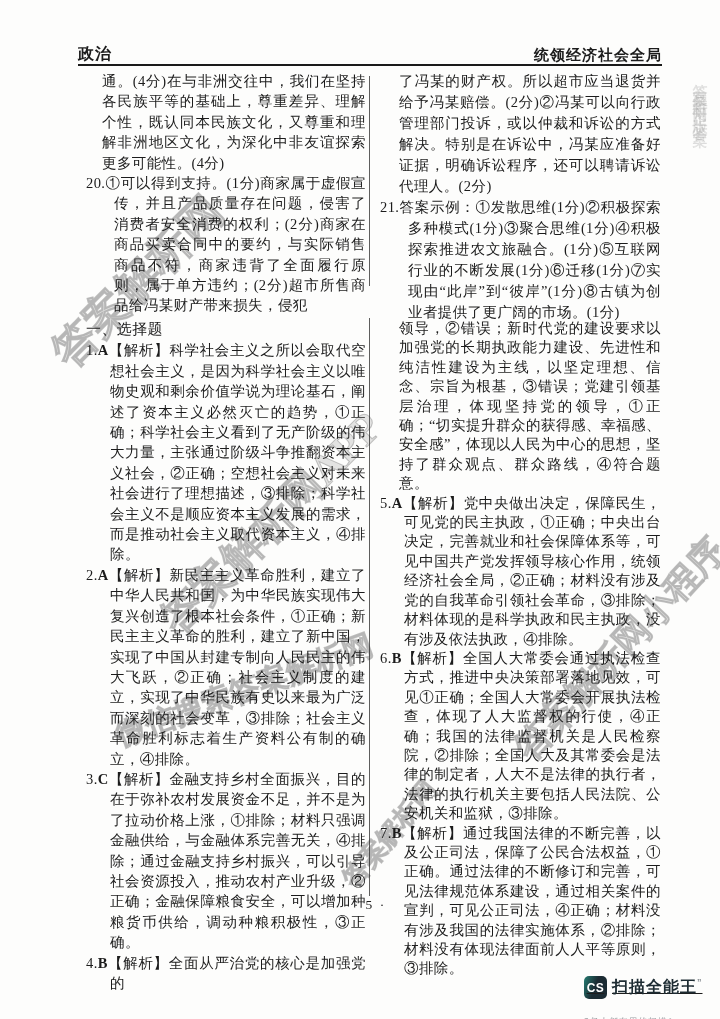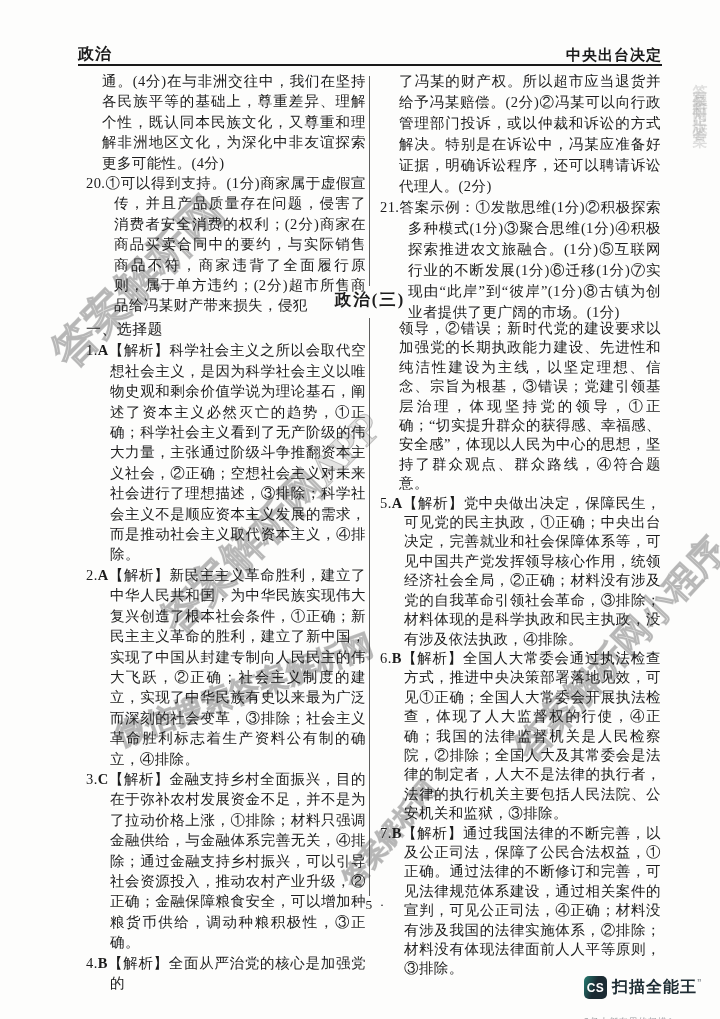--- a/index.html
+++ b/index.html
@@ -36,21 +36,21 @@
   
   .page-num{position:absolute;left:78px;top:897px;width:584px;text-align:center;font-size:13.5px;letter-spacing:2px;}
   
   .wm{position:absolute;font-weight:700;white-space:nowrap;
     color:rgba(125,125,125,.20);-webkit-text-stroke:1px rgba(110,110,110,.38);
     transform-origin:left center;pointer-events:none;}
   .wm-v{position:absolute;writing-mode:vertical-rl;color:rgba(140,140,140,.16);
     -webkit-text-stroke:.5px rgba(130,130,130,.22);font-size:15px;letter-spacing:6px;pointer-events:none;}
   
   .cs-wrap{position:absolute;left:584px;top:976px;width:120px;}
-  .cs-row{display:flex;align-items:center;gap:5px;}
+  .cs-row{display:flex;align-items:center;gap:5px;text-decoration:underline;}
   .cs-badge{width:23px;height:23px;border-radius:5px;
     background:linear-gradient(110deg,#2aa893 -25%,#1b2b33 48%);
     color:#ffffff;font-family:"Liberation Sans","DejaVu Sans",sans-serif;
     font-weight:700;font-size:12px;display:flex;align-items:center;justify-content:center;letter-spacing:.5px;}
   .cs-name{font-family:"Liberation Sans","DejaVu Sans",sans-serif;
     font-size:16px;font-weight:700;color:#1e2c33;letter-spacing:1px;white-space:nowrap;}
   .cs-mark{font-size:9px;color:#8a8f94;vertical-align:top;}
   .cs-tagline{margin-top:17px;font-family:"Liberation Sans","DejaVu Sans",sans-serif;
     font-size:8.5px;color:#9aa0a4;letter-spacing:1.2px;white-space:nowrap;}
 </style>
@@ -60,32 +60,31 @@
 <div class="page">
 
   <div class="wm" style="left:60px;top:330px;font-size:44px;transform:rotate(-45deg);">答案解析网</div>
   <div class="wm" style="left:168px;top:598px;font-size:42px;transform:rotate(-45deg);">答案解析网APP</div>
   <div class="wm" style="left:118px;top:716px;font-size:30px;transform:rotate(-20deg);">微信搜索答案解析网</div>
   <div class="wm" style="left:522px;top:730px;font-size:36px;transform:rotate(-47deg);">答案解析网小程序</div>
   <div class="wm" style="left:348px;top:866px;font-size:26px;transform:rotate(-50deg);">答案解析网</div>
   <div class="wm-v" style="left:690px;top:72px;">答案解析网正版答案</div>
 
   <div class="hdr-subject">政治</div>
-  <div class="hdr-right">中央出台决定</div>
+  <div class="hdr-right">统领经济社会全局</div>
   <div class="hdr-rule"></div>
 
   <div class="divider div-a"></div>
   <div class="divider div-b"></div>
 
   <div class="col colA-left">
     <p class="cont">通。(4分)在与非洲交往中，我们在坚持各民族平等的基础上，尊重差异、理解个性，既认同本民族文化，又尊重和理解非洲地区文化，为深化中非友谊探索更多可能性。(4分)</p>
     <p class="item item-20"><span class="num">20.</span><span>①可以得到支持。(1分)商家属于虚假宣传，并且产品质量存在问题，侵害了消费者安全消费的权利；(2分)商家在商品买卖合同中的要约，与实际销售商品不符，商家违背了全面履行原则，属于单方违约；(2分)超市所售商品给冯某财产带来损失，侵犯</span></p>
   </div>
 
-  <div class="sec-title">政治(三)</div>
 
   <div class="col colB-left">
     <p class="sec-head">一、选择题</p>
     <p class="item"><span class="num">1.</span><span class="ans">A</span><span class="tag">【解析】</span><span>科学社会主义之所以会取代空想社会主义，是因为科学社会主义以唯物史观和剩余价值学说为理论基石，阐述了资本主义必然灭亡的趋势，①正确；科学社会主义看到了无产阶级的伟大力量，主张通过阶级斗争推翻资本主义社会，②正确；空想社会主义对未来社会进行了理想描述，③排除；科学社会主义不是顺应资本主义发展的需求，而是推动社会主义取代资本主义，④排除。</span></p>
     <p class="item"><span class="num">2.</span><span class="ans">A</span><span class="tag">【解析】</span><span>新民主主义革命胜利，建立了中华人民共和国，为中华民族实现伟大复兴创造了根本社会条件，①正确；新民主主义革命的胜利，建立了新中国，实现了中国从封建专制向人民民主的伟大飞跃，②正确；社会主义制度的建立，实现了中华民族有史以来最为广泛而深刻的社会变革，③排除；社会主义革命胜利标志着生产资料公有制的确立，④排除。</span></p>
     <p class="item"><span class="num">3.</span><span class="ans">C</span><span class="tag">【解析】</span><span>金融支持乡村全面振兴，目的在于弥补农村发展资金不足，并不是为了拉动价格上涨，①排除；材料只强调金融供给，与金融体系完善无关，④排除；通过金融支持乡村振兴，可以引导社会资源投入，推动农村产业升级，②正确；金融保障粮食安全，可以增加种粮货币供给，调动种粮积极性，③正确。</span></p>
     <p class="item"><span class="num">4.</span><span class="ans">B</span><span class="tag">【解析】</span><span>全面从严治党的核心是加强党的</span></p>
   </div>
 
   <div class="col colA-right">

